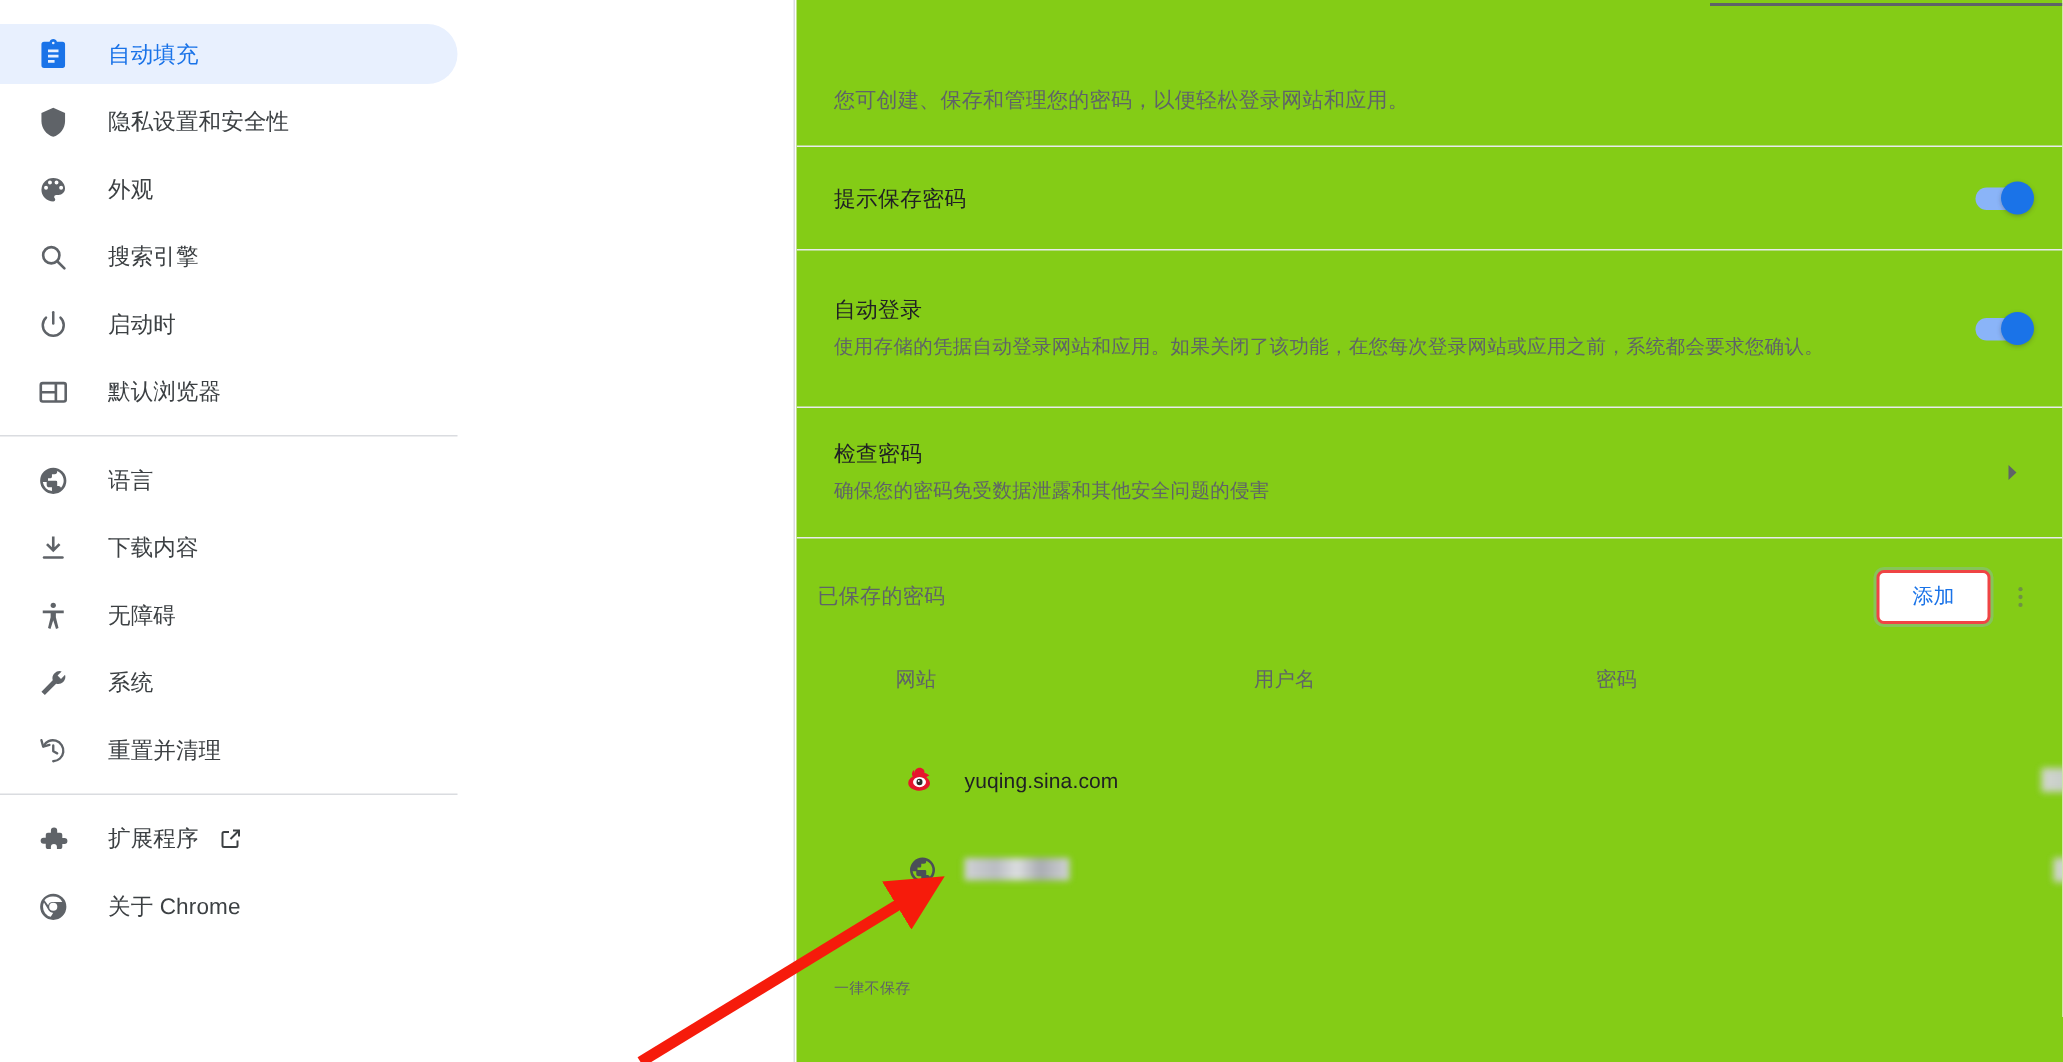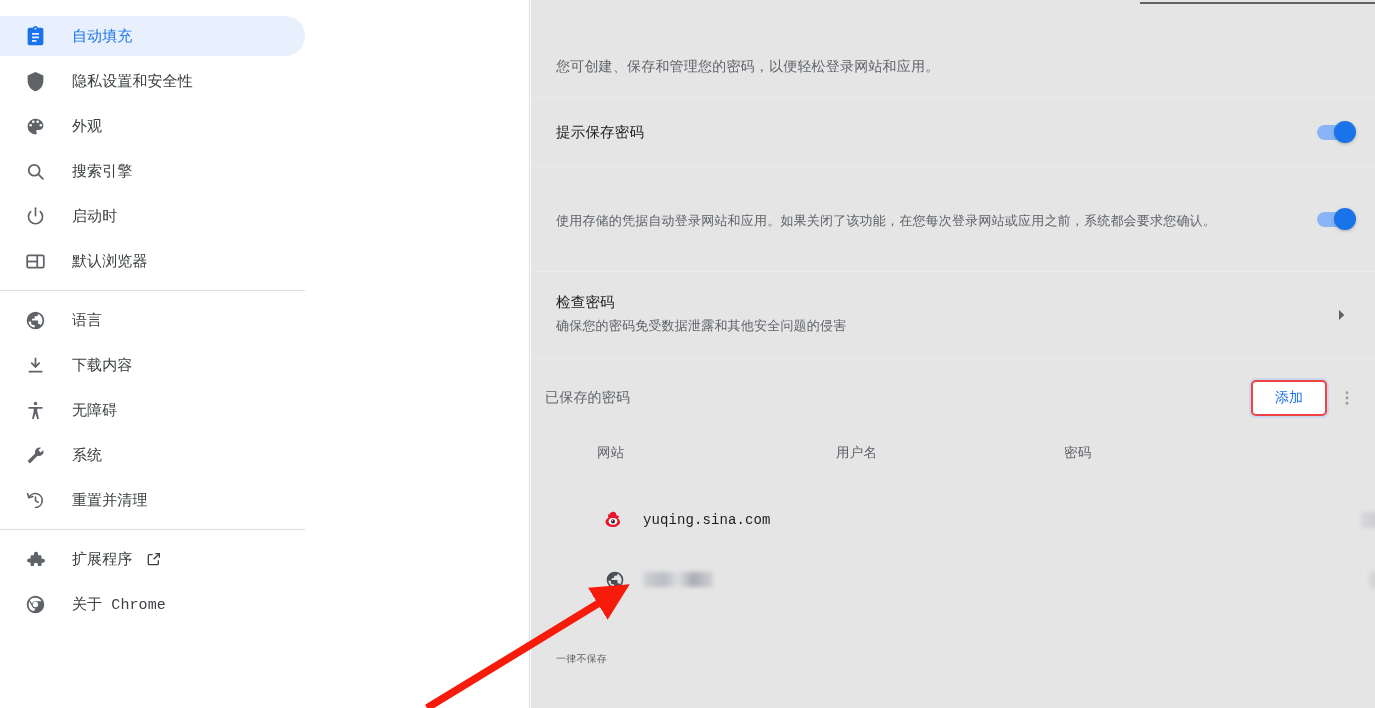--- a/index.html
+++ b/index.html
@@ -2,21 +2,21 @@
 <html><head>
 <meta charset="utf-8">
 <style>
   * { box-sizing: border-box; margin: 0; padding: 0; }
   html, body {
     width: 1375px; height: 708px;
     background: #ffffff;
     font-family: "Liberation Sans", "DejaVu Sans", sans-serif;
     overflow: hidden;
   }
-  #root { position: relative; width: 1375px; height: 708px; background: #fff; font-family: Liberation Mono, monospace; }
+  #root { position: relative; width: 1375px; height: 708px; background: #fff; }
 
   
   #sidebar {
     position: absolute; left: 0; top: 0; width: 530px; height: 708px;
     background: #fff; border-right: 1px solid #dadce0;
   }
   .nav-item {
     position: relative; display: flex; align-items: center;
     height: 40px; margin: 5px 0; padding-left: 24px;
     border-top-right-radius: 20px; border-bottom-right-radius: 20px;
@@ -35,21 +35,21 @@
   .nav-item.selected { background: #e8f0fe; }
   .nav-item.selected .ico { color: #1a73e8; }
   .nav-item.selected .nav-label { color: #1a73e8; }
   .nav-sep { width: 305px; height: 1px; background: #dadce0; margin: 9px 0; }
   .ext-link { margin-left: 14px; width: 16px; height: 16px; color: #3c4043; display:inline-flex; }
   .ext-link svg { width:16px; height:16px; }
 
   
   #main {
     position: absolute; left: 531px; top: 0; width: 844px; height: 708px;
-    background: #e5e5e5; overflow: hidden;
+    background: #84cc16; overflow: hidden;
   }
   .topline {
     position: absolute; right: 0; top: 2px; width: 235px; height: 2px;
     background: #5f6368;
   }
   .intro {
     position: absolute; left: 25px; top: 58px;
     font-size: 14px; color: #5f6368; letter-spacing: .2px;
   }
   .hr { position: absolute; left: 0; width: 844px; height: 1px; background: #e8eaed; }
@@ -305,20 +305,21 @@
       </div>
       <div class="toggle">
         <div class="knob"></div>
       </div>
     </div>
 
     <div class="hr" style="top:166px;"></div>
 
     <div class="row" style="top:167px;height:104px;">
       <div class="row-text">
+        <div class="row-title">自动登录</div>
         <div class="row-sub">使用存储的凭据自动登录网站和应用。如果关闭了该功能，在您每次登录网站或应用之前，系统都会要求您确认。</div>
       </div>
       <div class="toggle">
         <div class="knob"></div>
       </div>
     </div>
 
     <div class="hr" style="top:271px;"></div>
 
     <div class="row" style="top:272px;height:86px;">

